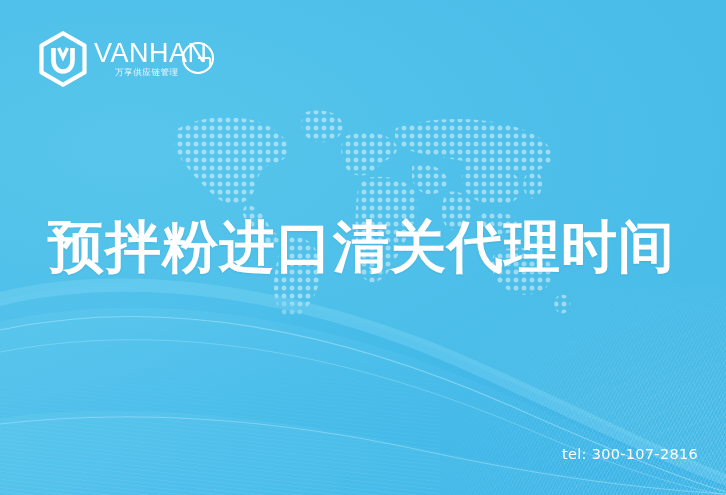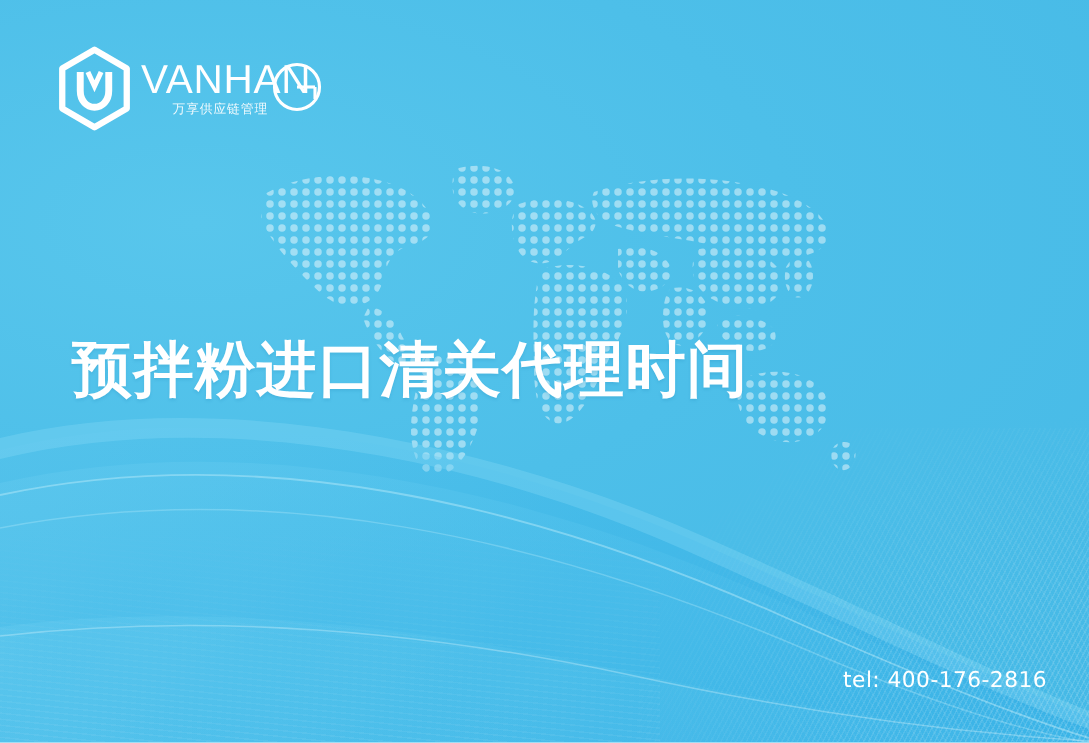--- a/index.html
+++ b/index.html
@@ -119,21 +119,21 @@
     width: 122px;
   }
   .logo-text svg { display: block; width: 100%; height: 100%; }
 
   
   .headline {
     position: absolute;
     left: 48px;
     top: 214px;
     width: 640px;
-    font-size: 40px;
+    font-size: 56px;
     line-height: 66px;
     font-weight: 700;
     color: #ffffff;
     letter-spacing: 1px;
     white-space: nowrap;
     text-shadow: 0 1px 2px rgba(30,130,180,0.18);
     font-family: "DejaVu Sans", "Liberation Sans", sans-serif;
   }
 
   
@@ -270,15 +270,15 @@
         <circle cx="104" cy="28" r="15" fill="none" stroke="#ffffff" stroke-width="2.1"></circle>
         <path d="M104,28 L116,28" stroke="#ffffff" stroke-width="2.1"></path>
         <path d="M116,28 L116,36" stroke="#ffffff" stroke-width="2.1"></path>
         <text id="wm-sub" x="21" y="45" font-family="'DejaVu Sans','Liberation Sans',sans-serif" font-size="8.5" letter-spacing="0.6" fill="#ffffff" opacity="0.92">万享供应链管理</text>
       </svg>
     </div>
   </div>
 
   <div class="headline">预拌粉进口清关代理时间</div>
 
-  <div class="tel">tel: 400-176-2816</div>
+  <div class="tel">tel: 300-107-2816</div>
 
 </div>
 
 </body></html>

